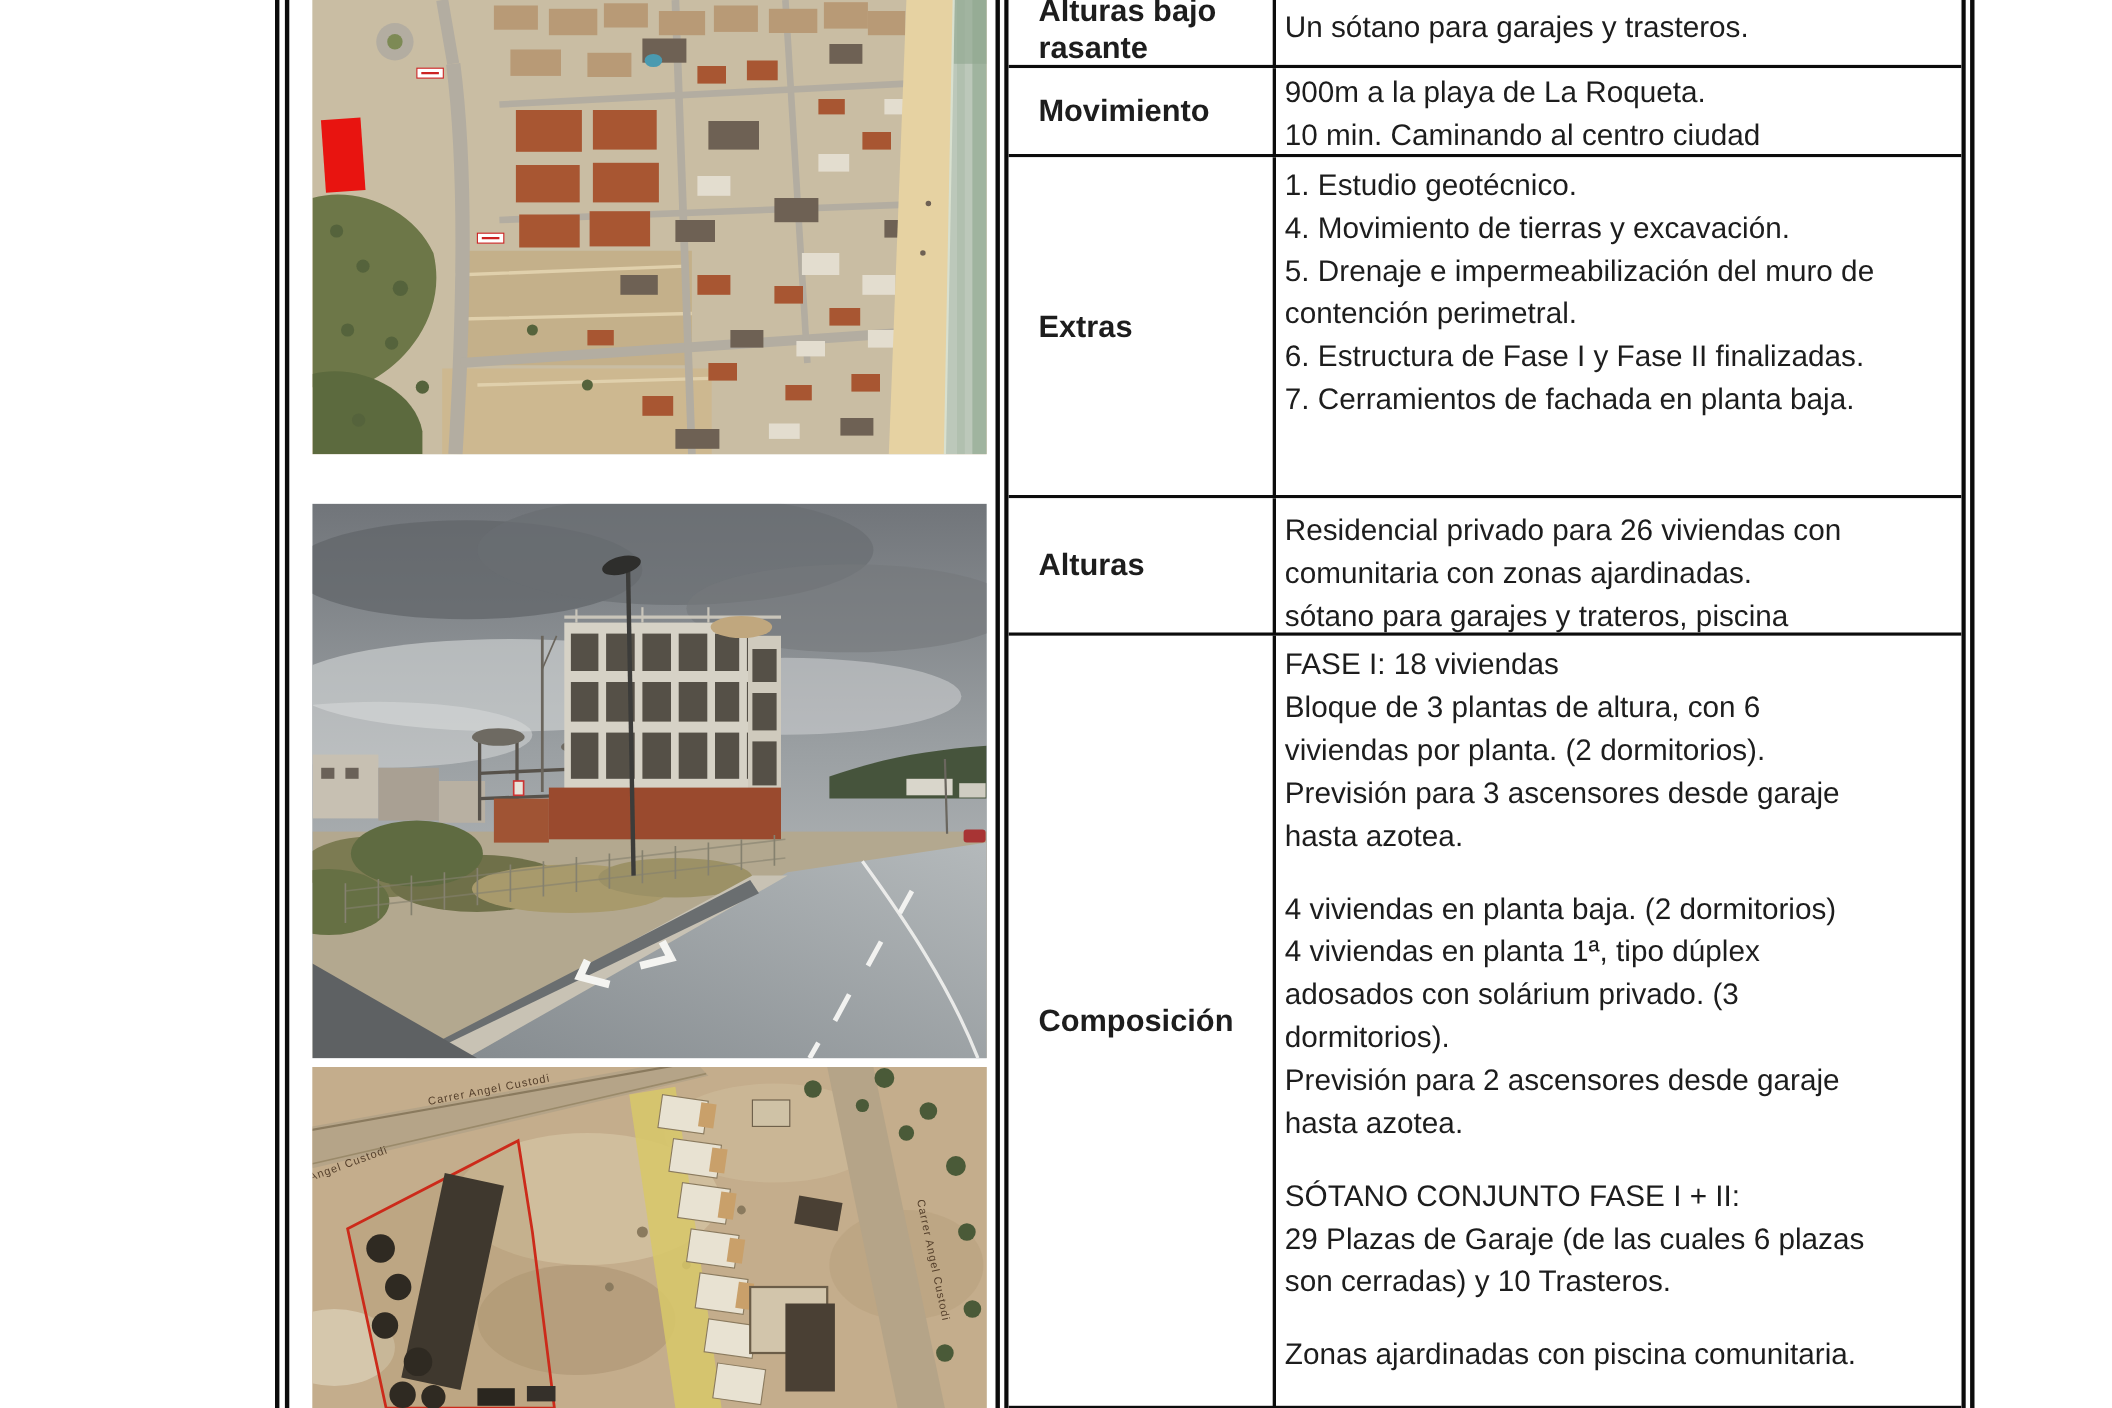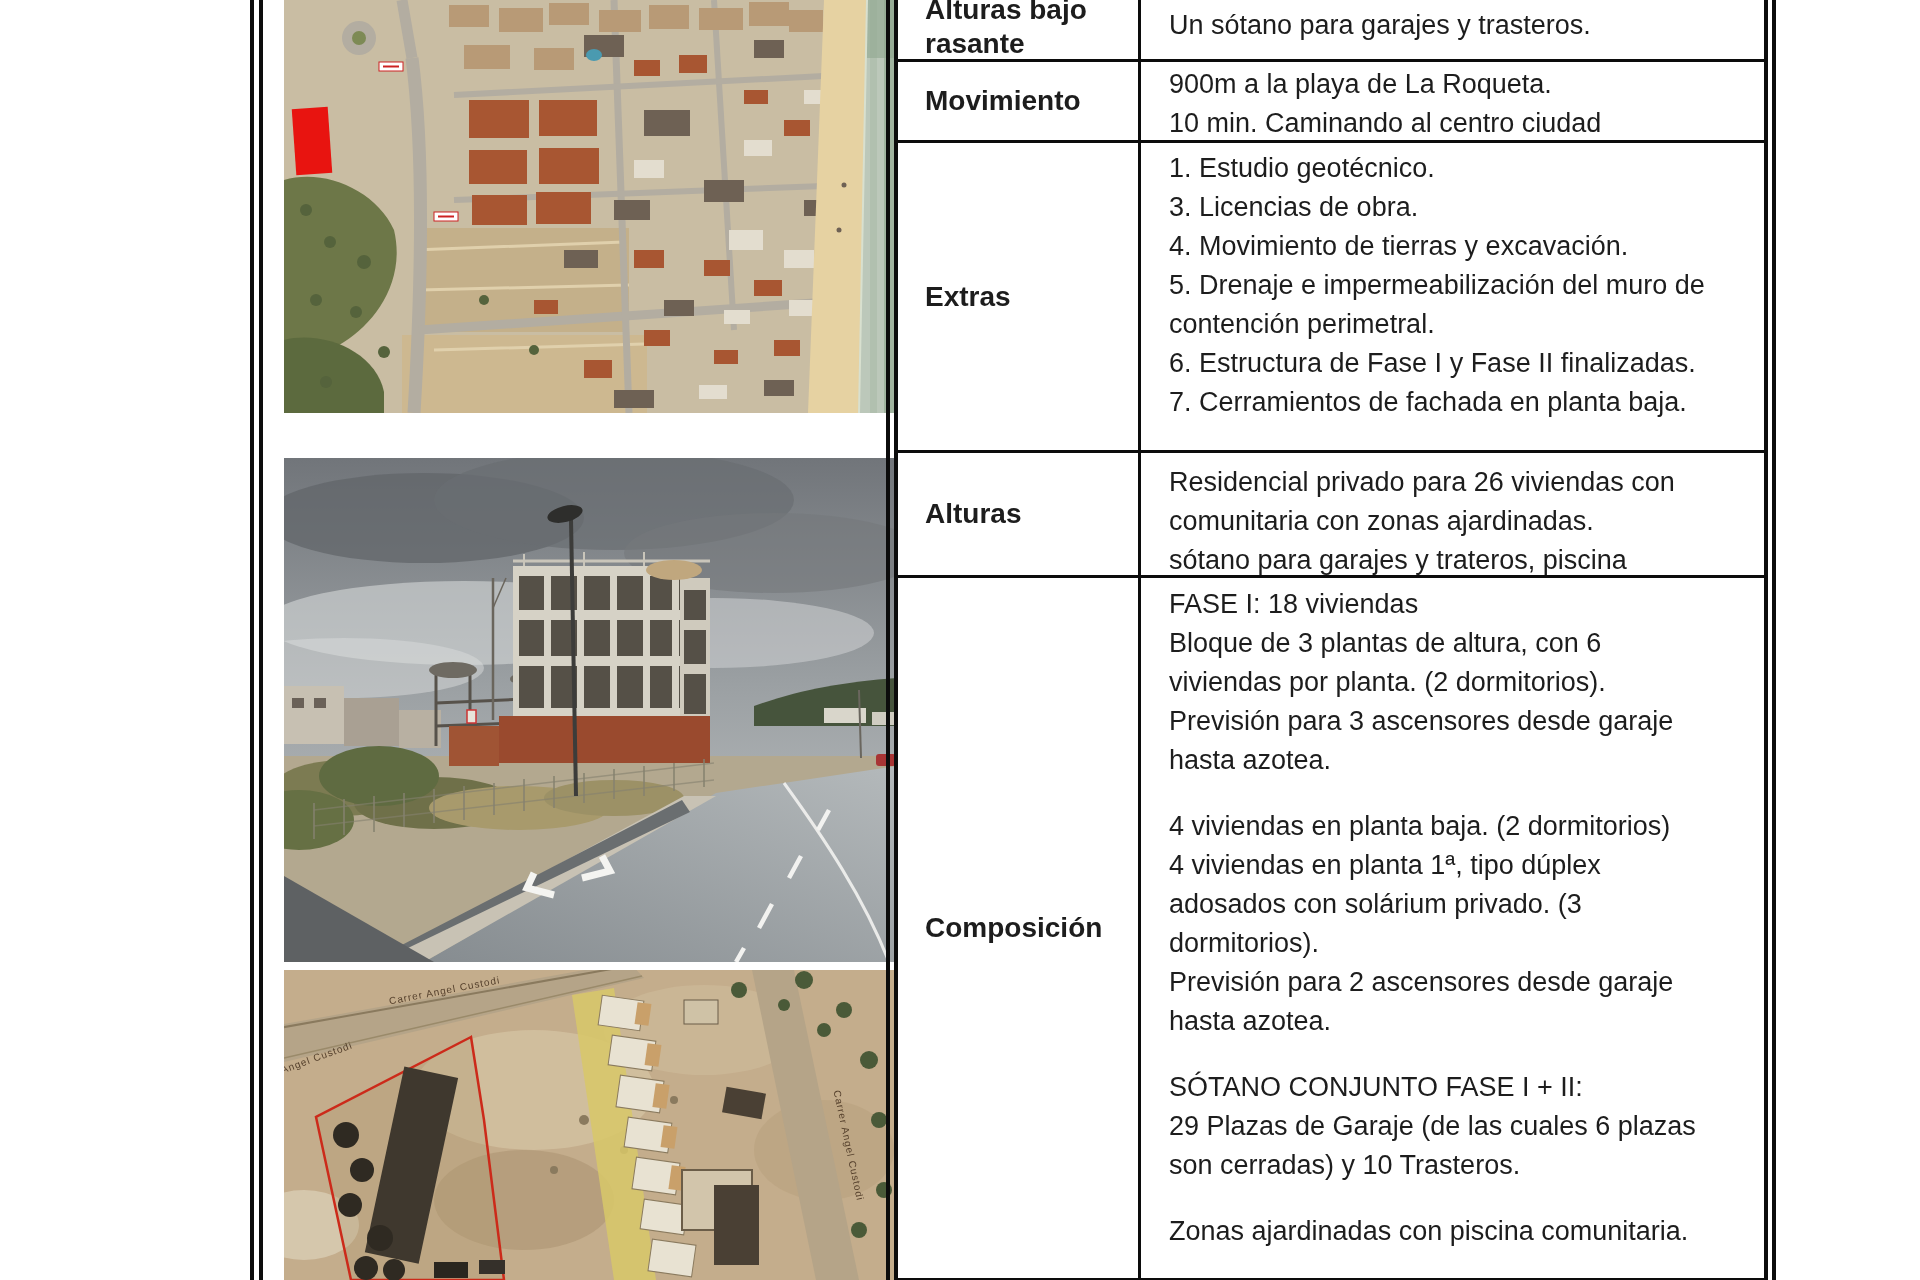--- a/index.html
+++ b/index.html
@@ -11,32 +11,32 @@
               border-left:13px double #0c0c0c;}
 
   
   .photo{position:absolute;left:284px;width:613px;overflow:hidden;background:#cbc0a8;}
   .photo svg{display:block;width:100%;height:100%;}
   #photo1{top:0;height:413px;}
   #photo2{top:458px;height:504px;background:#9aa0a3;}
   #photo3{top:970px;height:310px;background:#c4ad8c;}
 
   
-  .spec-table{position:absolute;left:886px;top:0;width:890px;height:1280px;
+  .spec-table{position:absolute;left:905px;top:0;width:890px;height:1280px;
               border-left:12px double #0c0c0c;border-right:12px double #0c0c0c;
               box-sizing:border-box;display:grid;
               grid-template-columns:243px 1fr;
               grid-template-rows:62px 81px 310px 125px 1fr;}
   .lbl,.cnt{box-sizing:border-box;border-bottom:3px solid #0c0c0c;background:#fff;}
   .lbl{border-right:3px solid #0c0c0c;padding-left:27px;
        font-weight:bold;font-size:28px;line-height:34px;display:flex;
        flex-direction:column;justify-content:center;}
   .lbl.top{justify-content:flex-start;}
   .lbl.top .lbl-text{margin-top:-7px;}
-  .cnt{padding-left:28px;padding-right:8px;font-size:27px;line-height:39px;}
+  .cnt{padding-left:8px;padding-right:8px;font-size:27px;line-height:39px;}
   .row-last{border-bottom:3px solid #0c0c0c;}
   .ln{white-space:nowrap;}
   .b{font-weight:normal;}
   .para{margin:0 0 27px 0;}
   #cnt-alturas{padding-top:6px;}
   #cnt-distancias{padding-top:3px;}
   #cnt-extras{padding-top:6px;}
   #cnt-proyecto{padding-top:10px;}
   #cnt-composicion{padding-top:7px;}
 </style>
@@ -371,21 +371,20 @@
   <div class="cnt" id="cnt-distancias">
     <div class="ln">900m a la playa de La Roqueta.</div>
     <div class="ln">10 min. Caminando al centro ciudad</div>
   </div>
 
   <div class="lbl">
     <span class="lbl-text">Extras</span>
   </div>
   <div class="cnt" id="cnt-extras">
     <div class="ln">1. Estudio geotécnico.</div>
-    <div class="ln">3. Licencias de obra.</div>
     <div class="ln">4. Movimiento de tierras y excavación.</div>
     <div class="ln">5. Drenaje e impermeabilización del muro de</div>
     <div class="ln">contención perimetral.</div>
     <div class="ln">6. Estructura de Fase I y Fase II finalizadas.</div>
     <div class="ln">7. Cerramientos de fachada en planta baja.</div>
   </div>
 
   <div class="lbl">
     <span class="lbl-text">Alturas</span>
   </div>

